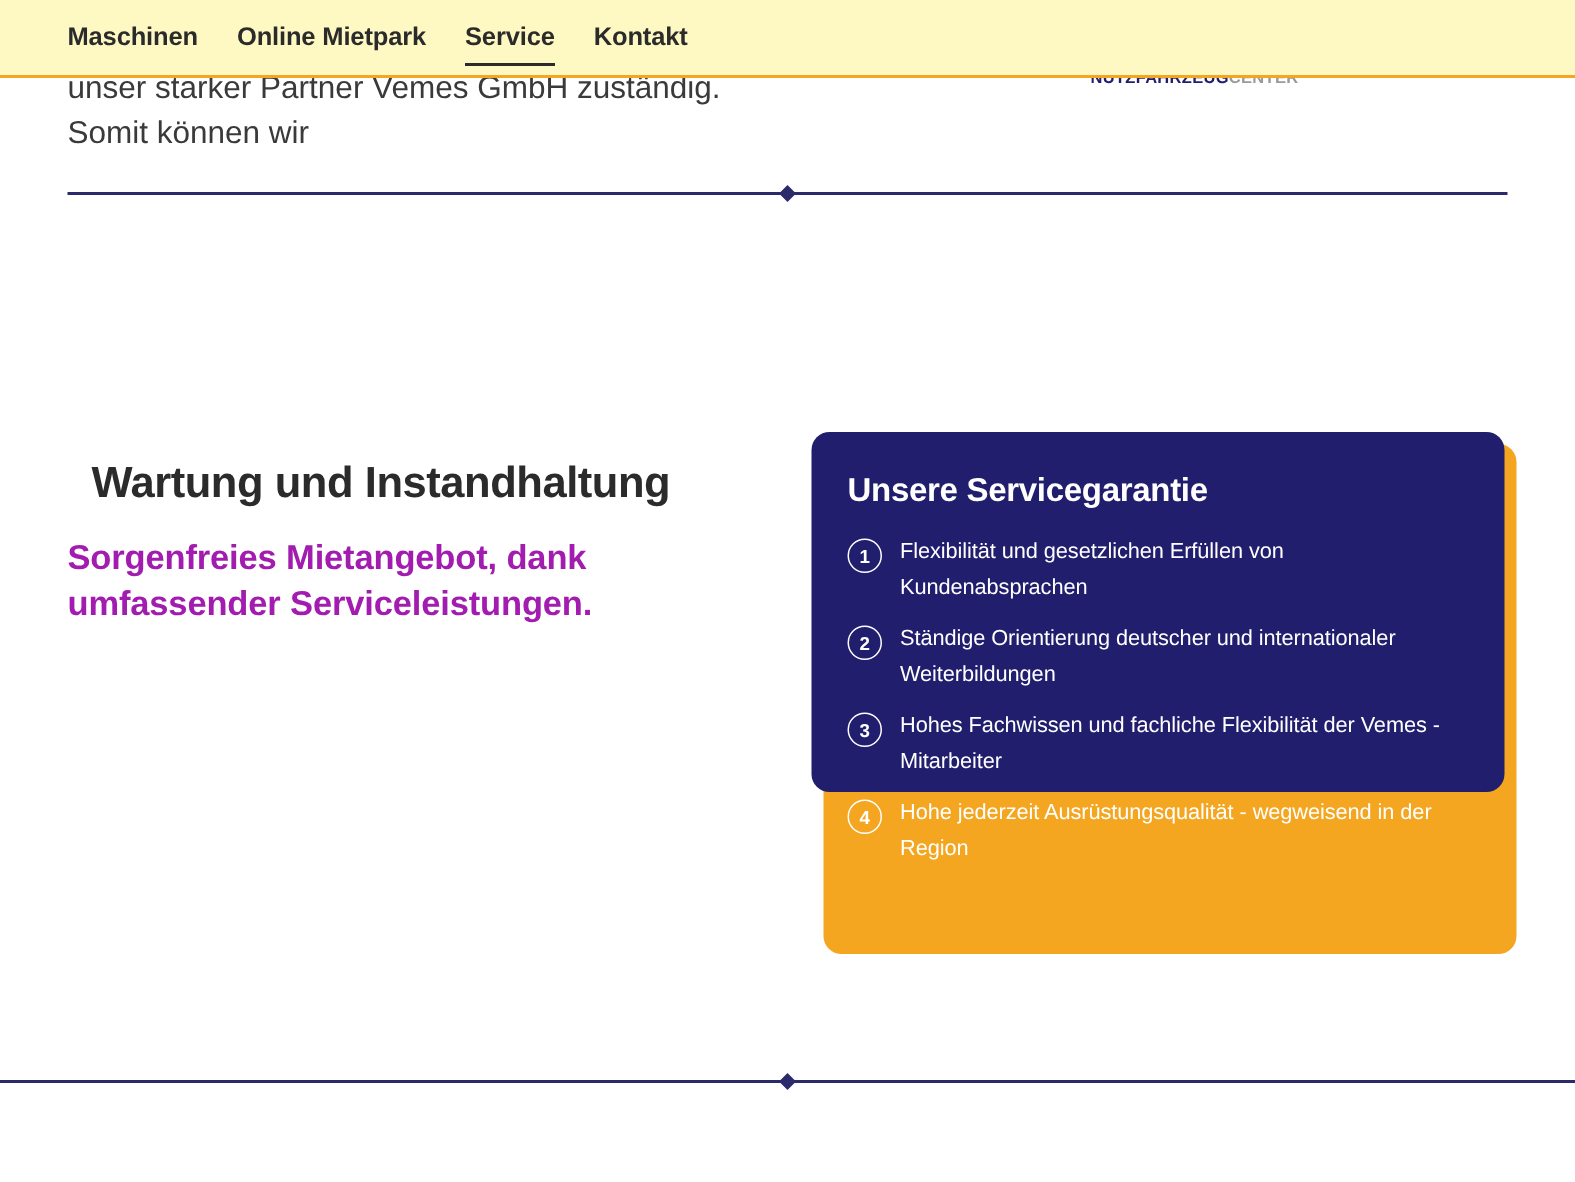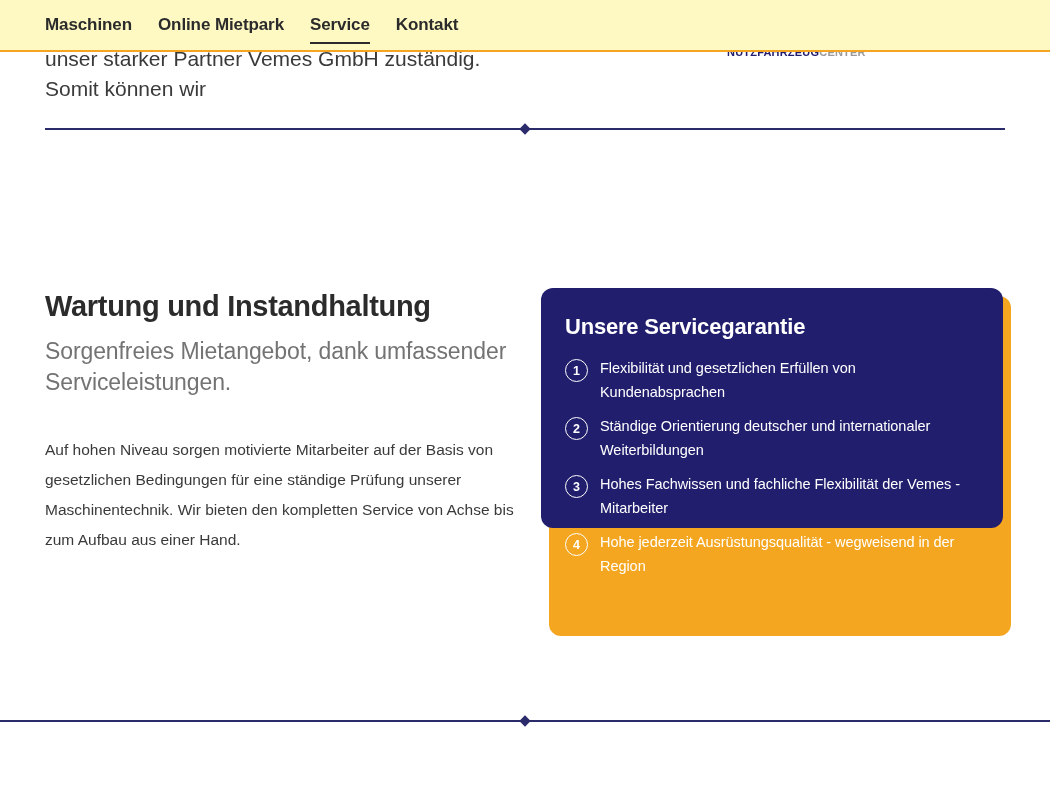--- a/index.html
+++ b/index.html
@@ -120,32 +120,32 @@
   }
 
   
   .content-left {
     position: absolute;
     left: 45px;
     top: 288px;
     width: 470px;
   }
   .section-title {
-    margin: 0;
+    margin: 16px;
     font-size: 29px;
     font-weight: 700;
     color: #2b2b2b;
     letter-spacing: -0.3px;
     line-height: 1.25;
   }
   .section-subtitle {
     margin: 12px 0 0 0;
     font-size: 23px;
-    font-weight: 400;
-    color: #737373;
+    font-weight: 700;
+    color: #a21caf;
     line-height: 1.33;
     letter-spacing: -0.1px;
   }
   .section-body {
     margin: 38px 0 0 0;
     font-size: 15.5px;
     line-height: 30px;
     color: #3a3a3a;
   }
 
@@ -228,21 +228,20 @@
 
   <div class="brand-mark">
     <span class="mark-strong">NUTZFAHRZEUG</span><span class="mark-light">CENTER</span>
   </div>
 
   <div class="divider divider-top"></div>
 
   <div class="content-left">
     <h1 class="section-title">Wartung und Instandhaltung</h1>
     <h2 class="section-subtitle">Sorgenfreies Mietangebot, dank umfassender Serviceleistungen.</h2>
-    <p class="section-body">Auf hohen Niveau sorgen motivierte Mitarbeiter auf der Basis von gesetzlichen Bedingungen für eine ständige Prüfung unserer Maschinentechnik. Wir bieten den kompletten Service von Achse bis zum Aufbau aus einer Hand.</p>
   </div>
 
   <div class="card-wrap">
     <div class="card-shadow"></div>
     <div class="card">
       <h3 class="card-title">Unsere Servicegarantie</h3>
       <ul class="card-list">
         <li class="card-list-item">
           <span class="badge">1</span>
           <span class="item-text">Flexibilität und gesetzlichen Erfüllen von Kundenabsprachen</span>

